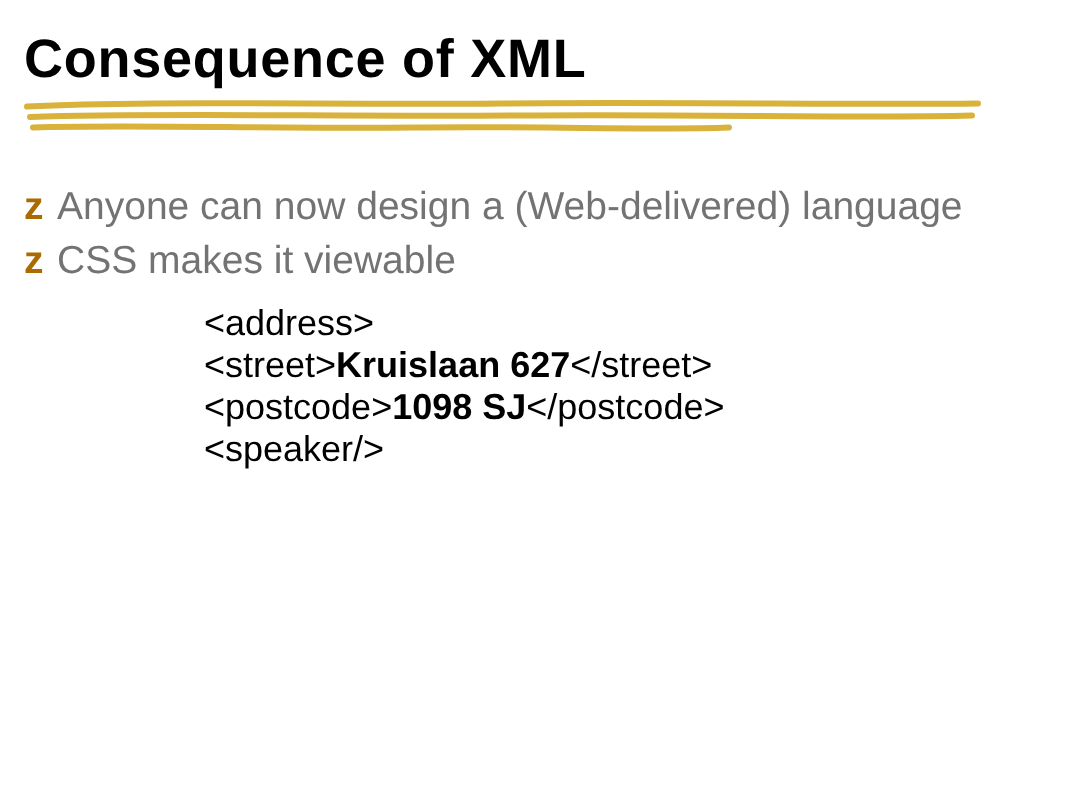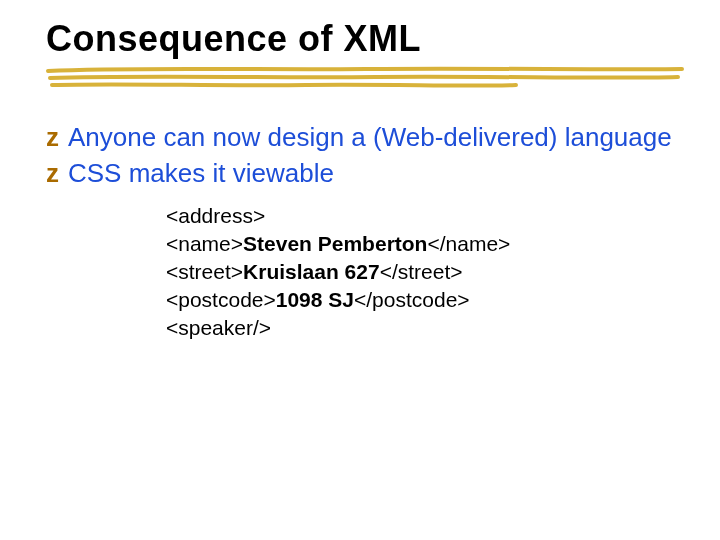--- a/index.html
+++ b/index.html
@@ -1,17 +1,17 @@
 <!DOCTYPE html>
 <html><head>
 <meta charset="utf-8">
 <style>
   * { margin: 0; padding: 0; box-sizing: border-box; }
   html, body { width: 720px; height: 540px; background: #fff; font-family: Verdana, Geneva, sans-serif; overflow: hidden; }
-  .slide { position: relative; width: 720px; height: 540px; padding: 18px 46px; }
+  .slide { position: relative; width: 720px; height: 540px; padding: 18px 16px; }
   .title {
     font-family: "Arial Black", Arial, sans-serif;
     font-weight: 900;
     font-size: 36px;
     color: #000;
     letter-spacing: 0.5px;
     margin-bottom: 6px;
   }
   .underline-wrap { width: 640px; margin-bottom: 28px; }
   .underline-wrap svg { display: block; }
@@ -23,29 +23,29 @@
     color: #aa6b00;
     font-size: 26px;
     line-height: 34px;
     margin-right: 2px;
     width: 20px;
   }
   .bullet-text {
     font-family: Verdana, Geneva, sans-serif;
     font-size: 26px;
     line-height: 34px;
-    color: #1d4ed8;
+    color: #737373;
   }
   .code-block {
     margin-left: 120px;
     margin-top: 12px;
   }
   .code-line {
     font-family: Verdana, Geneva, sans-serif;
-    font-size: 21px;
+    font-size: 24px;
     line-height: 28px;
     color: #000;
     white-space: pre;
   }
   .code-line .b { font-weight: 700; }
 </style>
 </head>
 <body>
 
 <div class="slide">
@@ -68,19 +68,18 @@
       <span class="bullet-text">Anyone can now design a (Web-delivered) language</span>
     </div>
     <div class="bullet">
       <span class="dingbat">z</span>
       <span class="bullet-text">CSS makes it viewable</span>
     </div>
   </div>
 
   <div class="code-block">
     <div class="code-line"><span>&lt;address&gt;</span><span class="b"></span><span></span></div>
-    <div class="code-line"><span>&lt;name&gt;</span><span class="b">Steven Pemberton</span><span>&lt;/name&gt;</span></div>
     <div class="code-line"><span>&lt;street&gt;</span><span class="b">Kruislaan 627</span><span>&lt;/street&gt;</span></div>
     <div class="code-line"><span>&lt;postcode&gt;</span><span class="b">1098 SJ</span><span>&lt;/postcode&gt;</span></div>
     <div class="code-line"><span>&lt;speaker/&gt;</span><span class="b"></span><span></span></div>
   </div>
 
 </div>
 
 </body></html>

